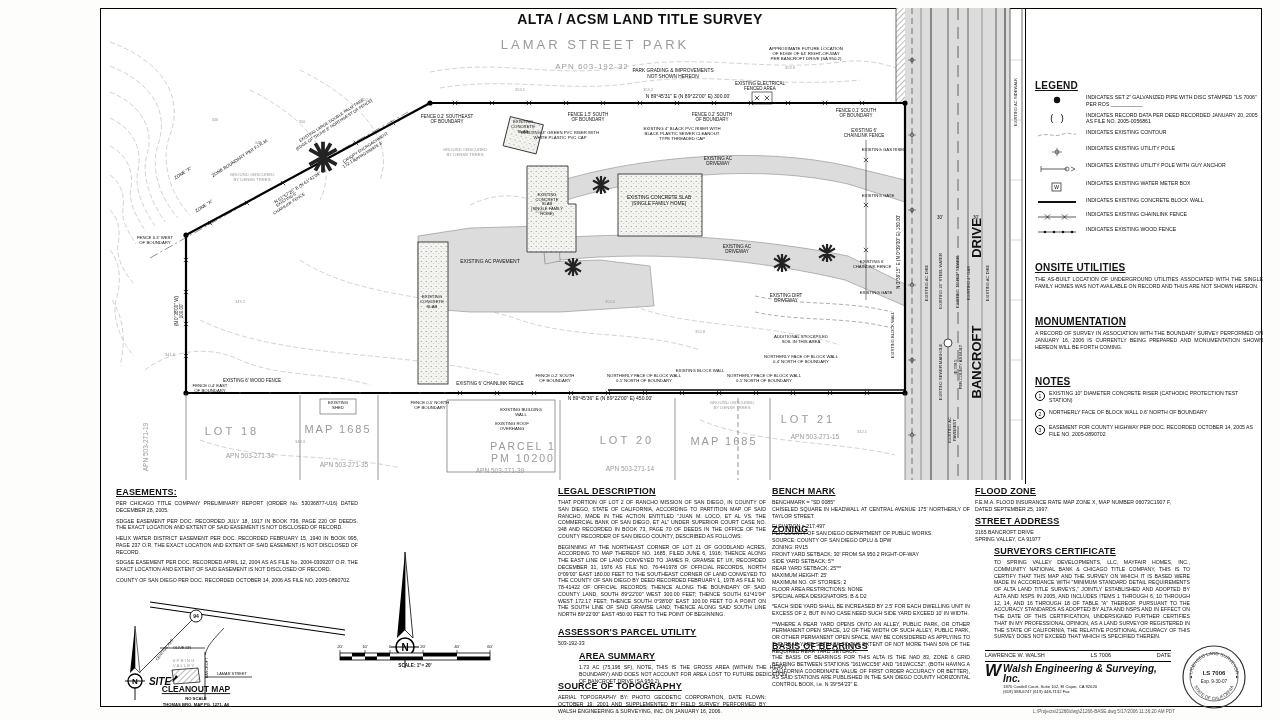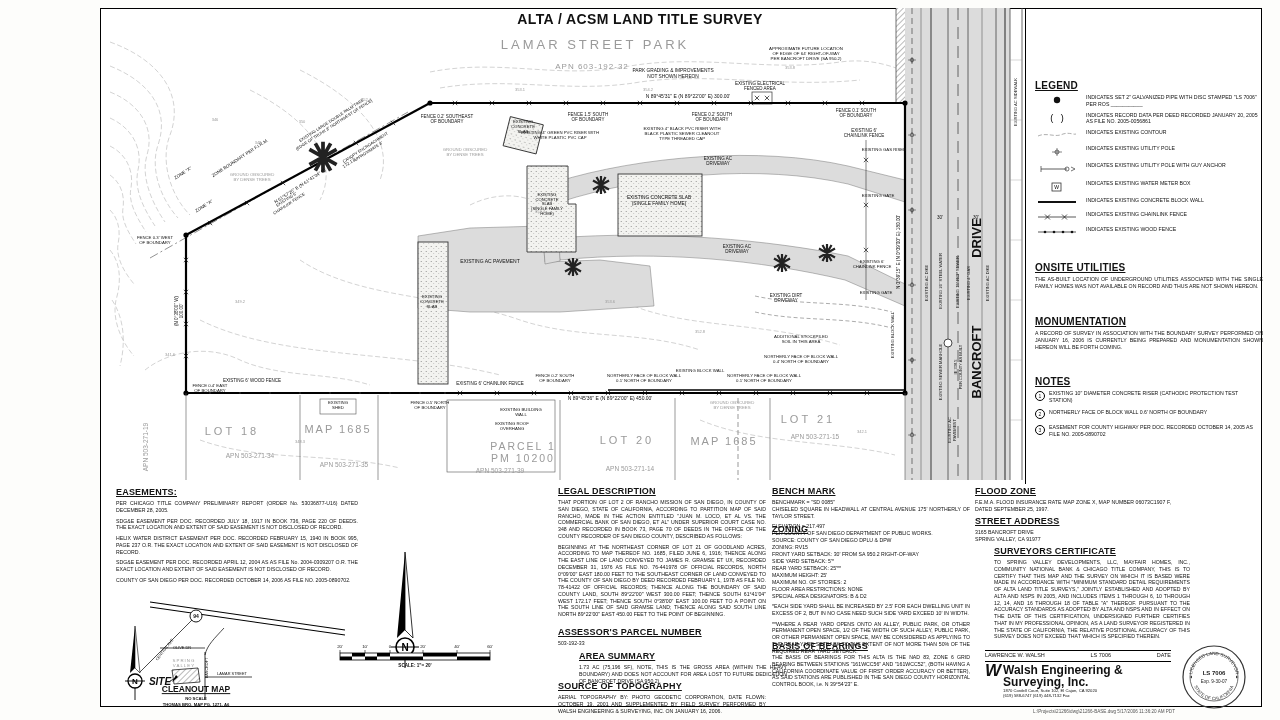--- a/index.html
+++ b/index.html
@@ -19,21 +19,21 @@
   .note-row{display:flex;gap:4px;margin-bottom:5px;}
   .note-num{flex:none;width:8px;height:8px;border:.9px solid #000;border-radius:50%;font-size:5px;display:flex;align-items:center;justify-content:center;margin-top:.5px;}
   .note-text{font-size:5.2px;line-height:1.3;}
   #anno{position:absolute;inset:0;pointer-events:none;}
   .ann{position:absolute;white-space:pre-line;text-align:center;line-height:1.15;transform:translate(-50%,-50%);color:#111;}
   .sign{position:absolute;left:985px;top:650px;width:186px;}
   .sign .rule{border-top:1px solid #000;margin:0 0 1px;}
   .sign .names{display:flex;justify-content:space-between;font-size:5.5px;margin-bottom:3px;}
   .firmrow{display:flex;align-items:flex-start;gap:2px;border-top:1px solid #000;padding-top:2px;}
   .wlogo{font-size:17px;font-weight:bold;font-style:italic;line-height:.8;}
-  .firmname{font-size:12px;font-weight:bold;line-height:1;}
+  .firmname{font-size:10px;font-weight:bold;font-style:italic;line-height:1;}
   .firmaddr{font-size:4.2px;line-height:1.3;}
   .footer{position:absolute;left:890px;top:709px;width:285px;text-align:right;font-size:4.6px;color:#555;}
   .sealwrap{position:absolute;left:1180px;top:643px;width:68px;height:68px;}
 </style>
 </head>
 <body>
 
 <div class="sheet"></div>
 <div class="vline"></div>
 
@@ -574,21 +574,21 @@
 </div>
 
 <div class="sec" style="left:558px;top:486px;width:208px;">
   <h3>LEGAL DESCRIPTION</h3>
   <div>
       <div class="para">THAT PORTION OF LOT 2 OF RANCHO MISSION OF SAN DIEGO, IN COUNTY OF SAN DIEGO, STATE OF CALIFORNIA, ACCORDING TO PARTITION MAP OF SAID RANCHO, MADE IN THE ACTION ENTITLED "JUAN M. LOCO, ET AL VS. THE COMMERCIAL BANK OF SAN DIEGO, ET AL" UNDER SUPERIOR COURT CASE NO. 348 AND RECORDED IN BOOK 73, PAGE 70 OF DEEDS IN THE OFFICE OF THE COUNTY RECORDER OF SAN DIEGO COUNTY, DESCRIBED AS FOLLOWS:</div>
       <div class="para">BEGINNING AT THE NORTHEAST CORNER OF LOT 21 OF GOODLAND ACRES, ACCORDING TO MAP THEREOF NO. 1685, FILED JUNE 6, 1916; THENCE ALONG THE EAST LINE OF LAND CONVEYED TO JAMES R. GRAMSE ET UX, RECORDED DECEMBER 31, 1976 AS FILE NO. 76-441978 OF OFFICIAL RECORDS, NORTH 0°09'00" EAST 180.00 FEET TO THE SOUTHEAST CORNER OF LAND CONVEYED TO THE COUNTY OF SAN DIEGO BY DEED RECORDED FEBRUARY 1, 1978 AS FILE NO. 78-41422 OF OFFICIAL RECORDS; THENCE ALONG THE BOUNDARY OF SAID COUNTY LAND, SOUTH 89°22'00" WEST 300.00 FEET; THENCE SOUTH 61°41'04" WEST 172.17 FEET; THENCE SOUTH 0°38'00" EAST 100.00 FEET TO A POINT ON THE SOUTH LINE OF SAID GRAMSE LAND; THENCE ALONG SAID SOUTH LINE NORTH 89°22'00" EAST 450.00 FEET TO THE POINT OF BEGINNING.</div>
     </div>
 </div>
 <div class="sec" style="left:558px;top:627px;width:208px;">
-  <h3>ASSESSOR'S PARCEL NUMBER</h3>
+  <h3>ASSESSOR'S PARCEL UTILITY</h3>
   <div class="para">503-192-33</div>
 </div>
 <div class="sec" style="left:558px;top:651px;width:208px;margin-left:21px;">
   <h3>AREA SUMMARY</h3>
   <div class="para">1.73 AC (75,196 SF), NOTE, THIS IS THE GROSS AREA (WITHIN THE HEAVY BOUNDARY) AND DOES NOT ACCOUNT FOR AREA LOST TO FUTURE DEDICATION OF BANCROFT DRIVE (SA 950.2).</div>
 </div>
 <div class="sec" style="left:558px;top:681px;width:208px;">
   <h3>SOURCE OF TOPOGRAPHY</h3>
   <div class="para">AERIAL TOPOGRAPHY BY: PHOTO GEODETIC CORPORATION, DATE FLOWN: OCTOBER 19, 2001 AND SUPPLEMENTED BY FIELD SURVEY PERFORMED BY WALSH ENGINEERING &amp; SURVEYING, INC. ON JANUARY 16, 2006.</div>
 </div>

